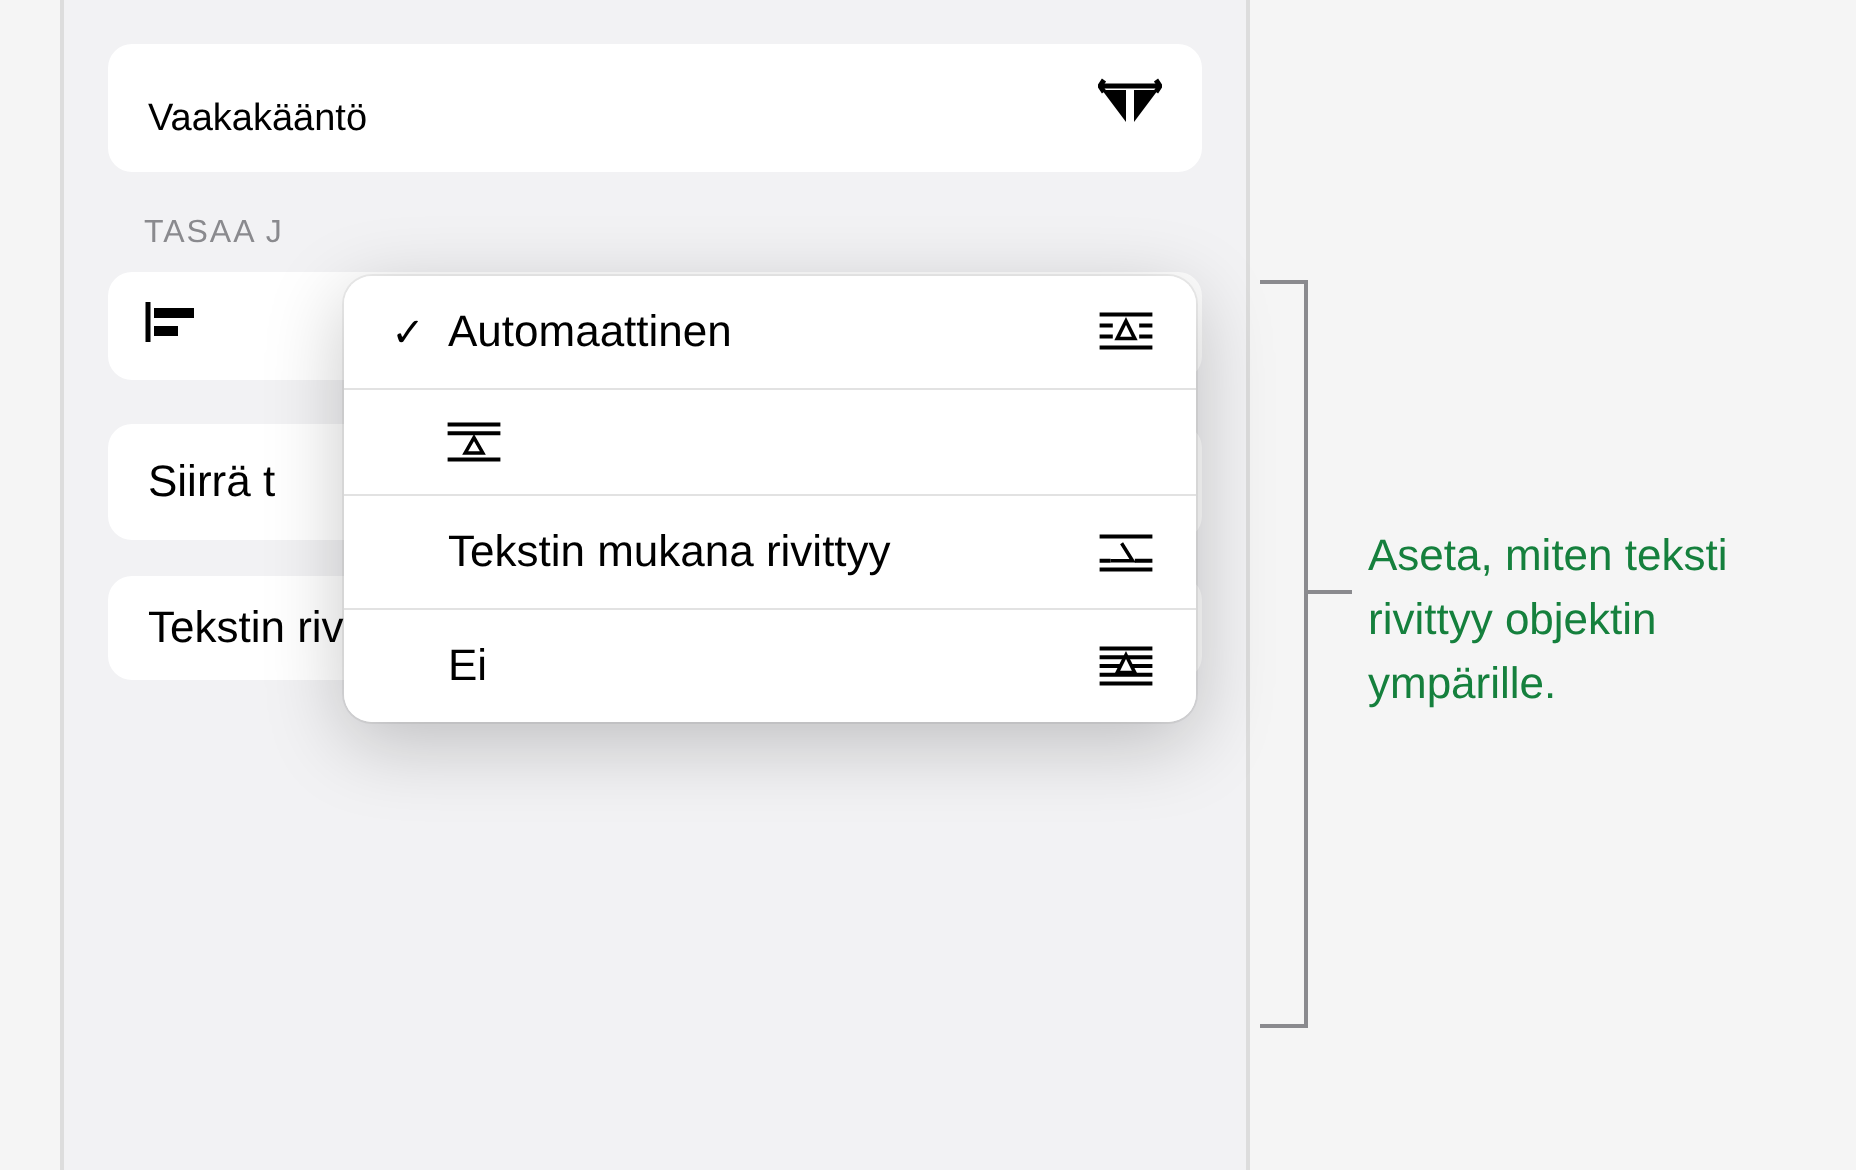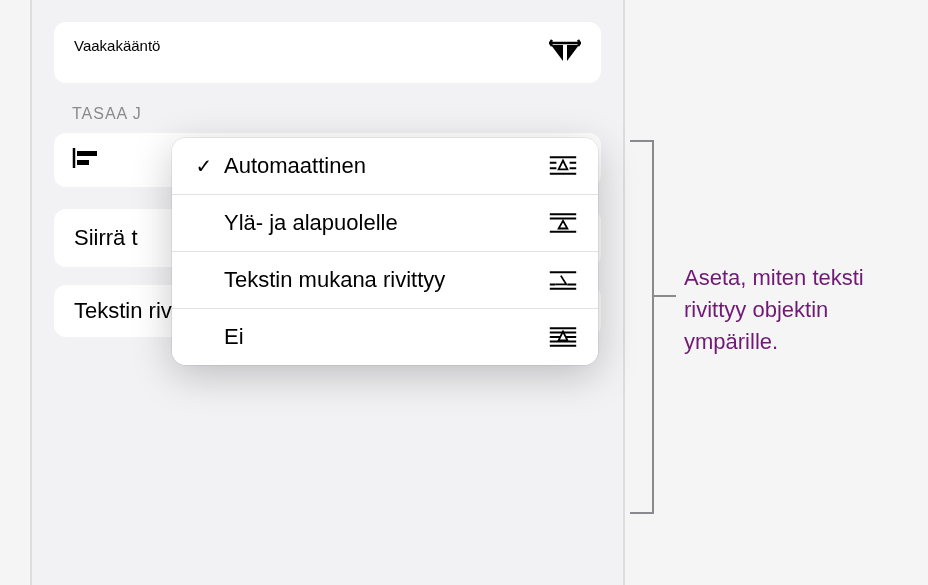--- a/index.html
+++ b/index.html
@@ -27,24 +27,24 @@
       padding: 22px;
     }
     .card {
       background: #fff;
       border-radius: 12px;
       overflow: hidden;
       margin-bottom: 22px;
     }
     .row {
       display: flex;
-      align-items: flex-start;
+      align-items: flex-end;
       justify-content: space-between;
       padding: 15px 20px;
-      font-size: 15px;
+      font-size: 19px;
       color: #000;
       border-bottom: 1px solid #e4e4e4;
     }
     .row:last-child {
       border-bottom: none;
     }
     .section-label {
       font-size: 16px;
       letter-spacing: 1px;
       color: #8a8a8e;
@@ -163,21 +163,21 @@
       width: 22px;
       height: 2px;
       background: #8a8a8e;
     }
     .callout-text {
       position: absolute;
       left: 54px;
       top: 122px;
       font-size: 22px;
       line-height: 1.45;
-      color: #701a75;
+      color: #15803d;
     }
     .chevrons {
       display: inline-flex;
       flex-direction: column;
       line-height: 0.5;
       font-size: 12px;
       color: #8a8a8e;
       margin-left: 4px;
     }
   </style>
@@ -252,21 +252,20 @@
         <line x1="19" y1="7" x2="25" y2="7" stroke="#000" stroke-width="1.8"></line>
         <line x1="1" y1="12" x2="7" y2="12" stroke="#000" stroke-width="1.8"></line>
         <line x1="19" y1="12" x2="25" y2="12" stroke="#000" stroke-width="1.8"></line>
         <line x1="1" y1="17" x2="25" y2="17" stroke="#000" stroke-width="1.8"></line>
         <path d="M13 5 L17 13 L9 13 Z" fill="none" stroke="#000" stroke-width="1.6"></path>
       </svg>
     </span>
   </div>
   <div class="popup-item">
     <span class="popup-check"></span>
-    <span class="popup-label">Ylä- ja alapuolelle</span>
     <span class="popup-icon">
       <svg viewBox="0 0 26 20" width="30" height="22">
         <line x1="1" y1="2" x2="25" y2="2" stroke="#000" stroke-width="1.8"></line>
         <line x1="1" y1="6" x2="25" y2="6" stroke="#000" stroke-width="1.8"></line>
         <path d="M13 8 L17 15 L9 15 Z" fill="none" stroke="#000" stroke-width="1.6"></path>
         <line x1="1" y1="18" x2="25" y2="18" stroke="#000" stroke-width="1.8"></line>
       </svg>
     </span>
   </div>
   <div class="popup-item">

